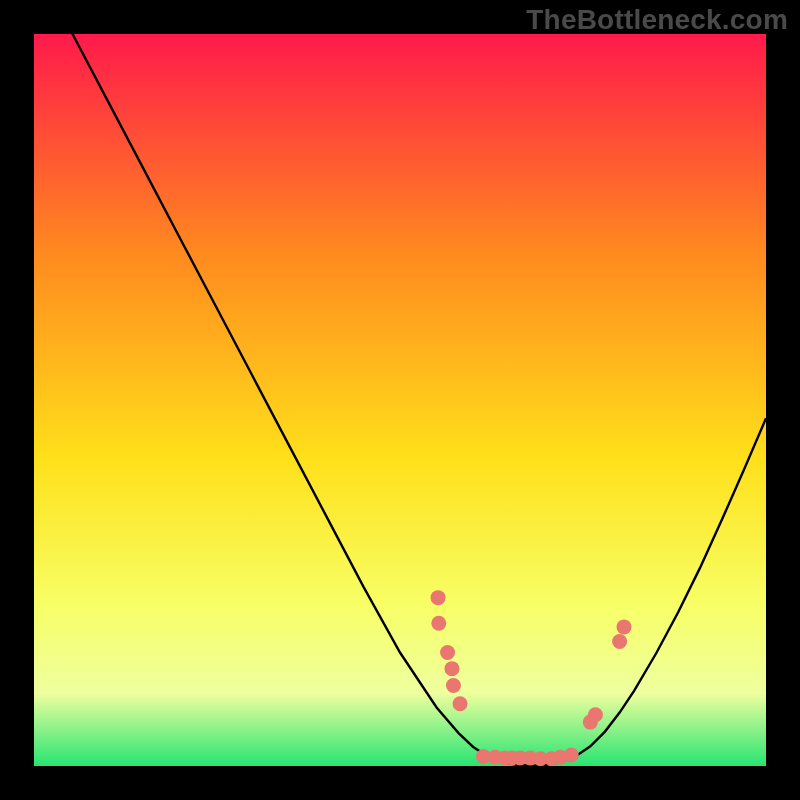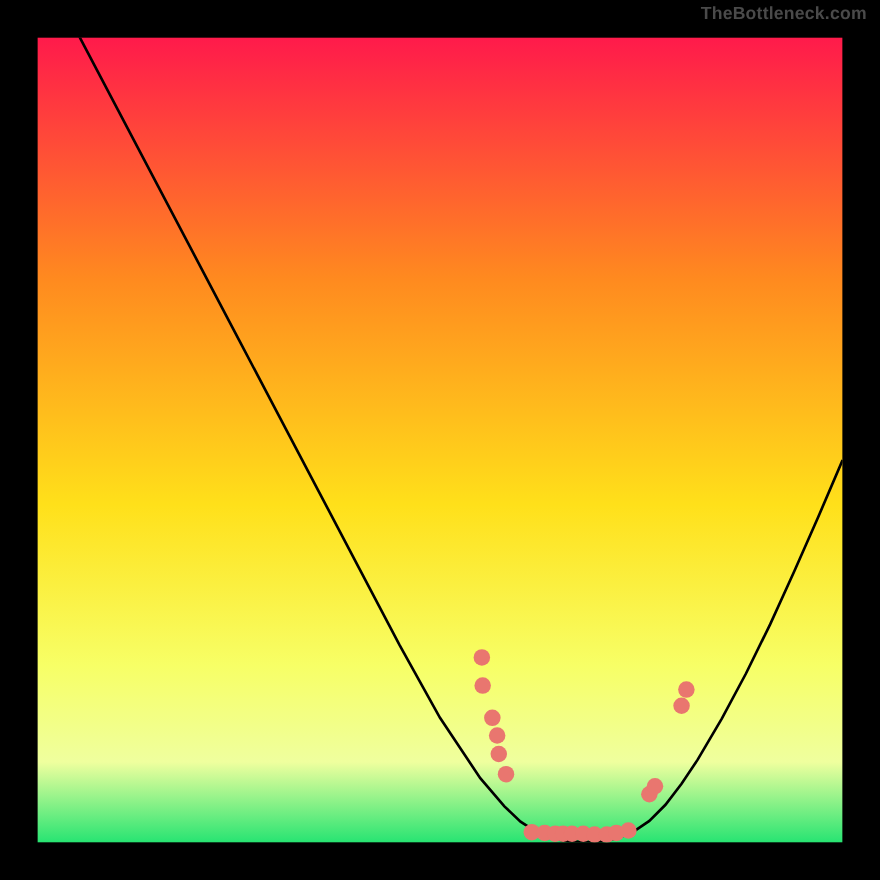--- a/index.html
+++ b/index.html
@@ -17,21 +17,21 @@
     top: 0;
     width: 800px;
     height: 800px;
     background: #000;
   }
   .watermark {
     position: absolute;
     top: 4px;
     right: 12px;
     color: #4a4a4a;
-    font-size: 16px;
+    font-size: 28px;
     font-weight: 600;
     letter-spacing: 0.2px;
     user-select: none;
   }
   .plot {
     position: absolute;
     left: 34px;
     top: 34px;
     width: 732px;
     height: 732px;

